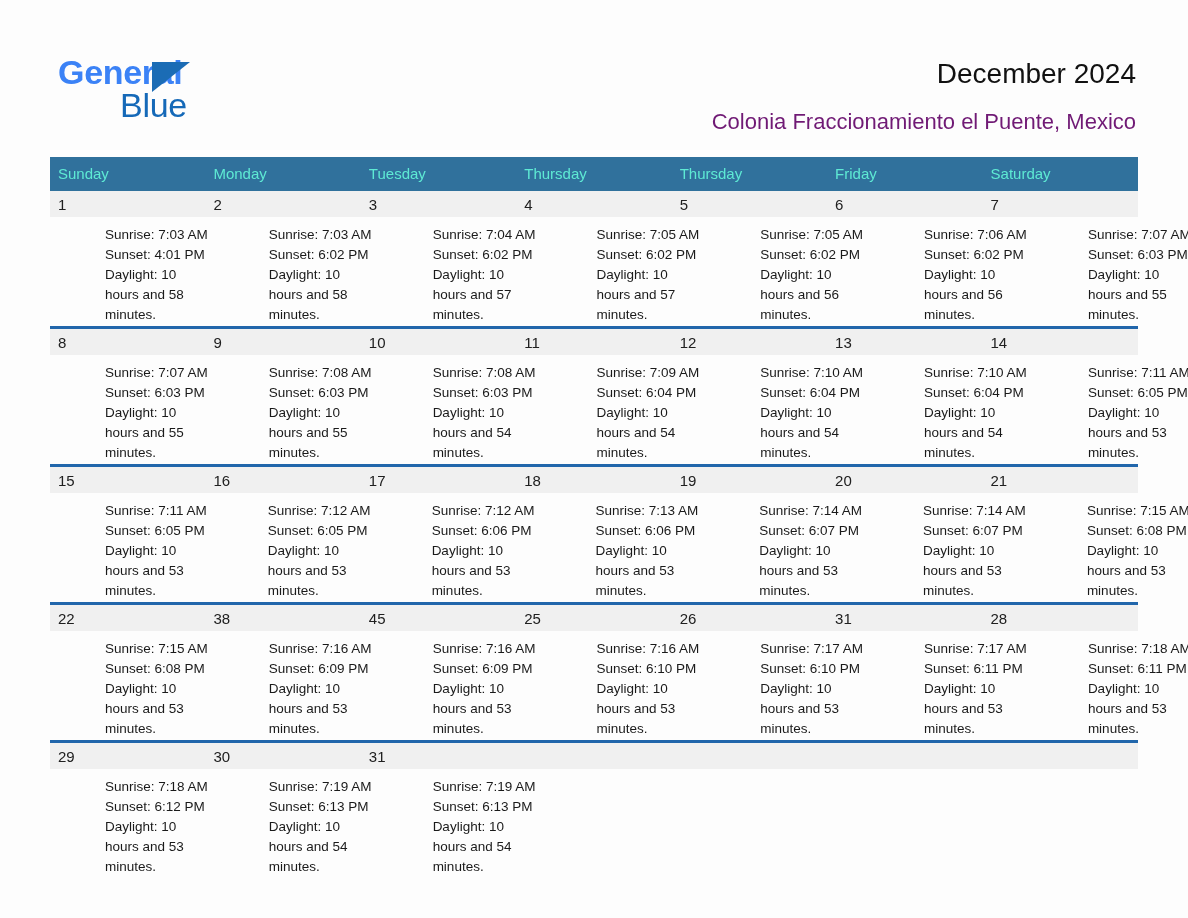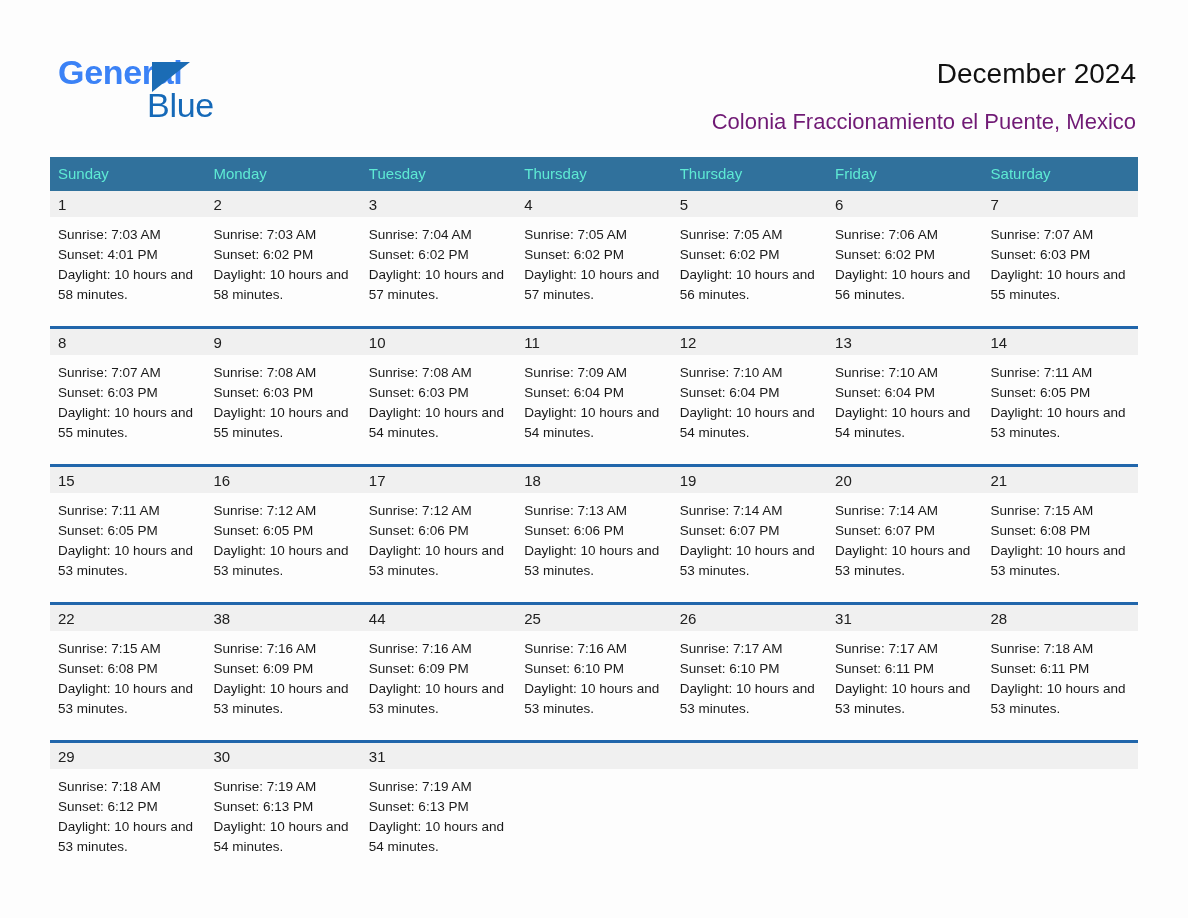--- a/index.html
+++ b/index.html
@@ -52,21 +52,21 @@
     position: absolute;
     left: 94px;
     top: 10px;
     width: 0;
     height: 0;
     border-left: 38px solid #1b6cb5;
     border-bottom: 30px solid transparent;
   }
   .logo-blue {
     position: absolute;
-    left: 89px;
+    left: 62px;
     top: 33px;
     font-size: 34px;
     letter-spacing: -0.3px;
     color: #1569b8;
     font-weight: 400;
     line-height: 40px;
   }
 
   .title-block {
     position: absolute;
@@ -142,20 +142,21 @@
   .week-details {
     display: flex;
     width: 100%;
     background: #fdfdfd;
     height: 109px;
   }
   .week-details .daycell {
     flex: 1 1 0;
     box-sizing: border-box;
     padding: 8px 6px 0 8px;
+    margin-left: 47px;
   }
   .daycell .line {
     font-size: 13.5px;
     line-height: 20px;
     color: #1a1a1a;
     white-space: nowrap;
   }
   .daycell .line.wrap {
     white-space: normal;
   }
@@ -332,21 +333,21 @@
               <div class="line">Sunrise: 7:15 AM</div>
               <div class="line">Sunset: 6:08 PM</div>
               <div class="line wrap">Daylight: 10 hours and 53 minutes.</div>
             </div>
           </div>
         </div>
         <div class="week">
           <div class="week-numbers">
             <div class="daynum">22</div>
             <div class="daynum">38</div>
-            <div class="daynum">44</div>
+            <div class="daynum">45</div>
             <div class="daynum">25</div>
             <div class="daynum">26</div>
             <div class="daynum">31</div>
             <div class="daynum">28</div>
           </div>
           <div class="week-details">
             <div class="daycell">
               <div class="line">Sunrise: 7:15 AM</div>
               <div class="line">Sunset: 6:08 PM</div>
               <div class="line wrap">Daylight: 10 hours and 53 minutes.</div>

